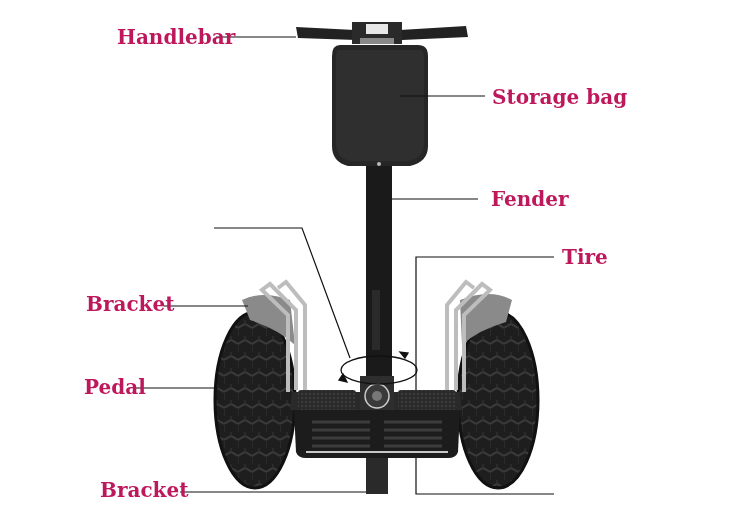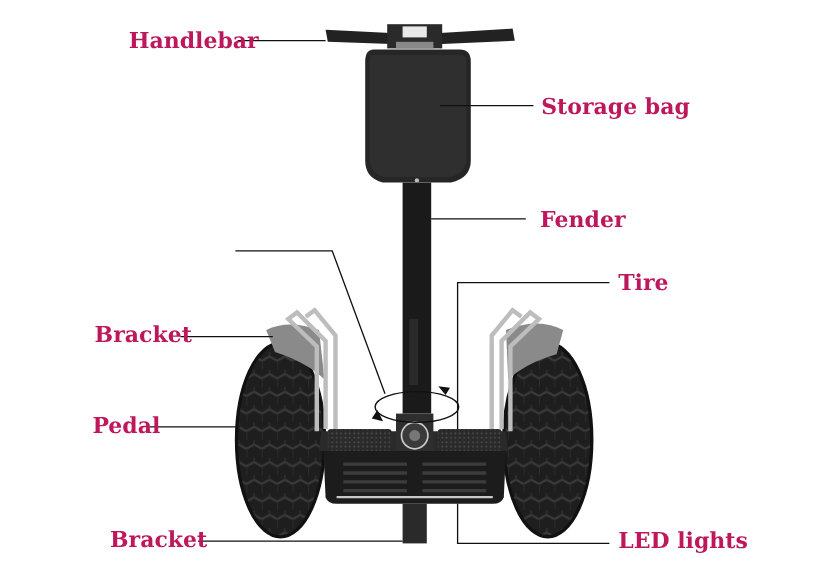--- a/index.html
+++ b/index.html
@@ -104,15 +104,14 @@
   </g>
 </svg>
 
 <div class="lbl" style="left:117px;top:28px">Handlebar</div>
 <div class="lbl" style="left:492px;top:88px">Storage bag</div>
 <div class="lbl" style="left:491px;top:190px">Fender</div>
 <div class="lbl" style="left:562px;top:248px">Tire</div>
 <div class="lbl" style="left:86px;top:295px">Bracket</div>
 <div class="lbl" style="left:84px;top:378px">Pedal</div>
 <div class="lbl" style="left:100px;top:481px">Bracket</div>
-<div class="lbl" style="left:562px;top:482px">LED lights</div>
 
 </div>
 
 </body></html>

